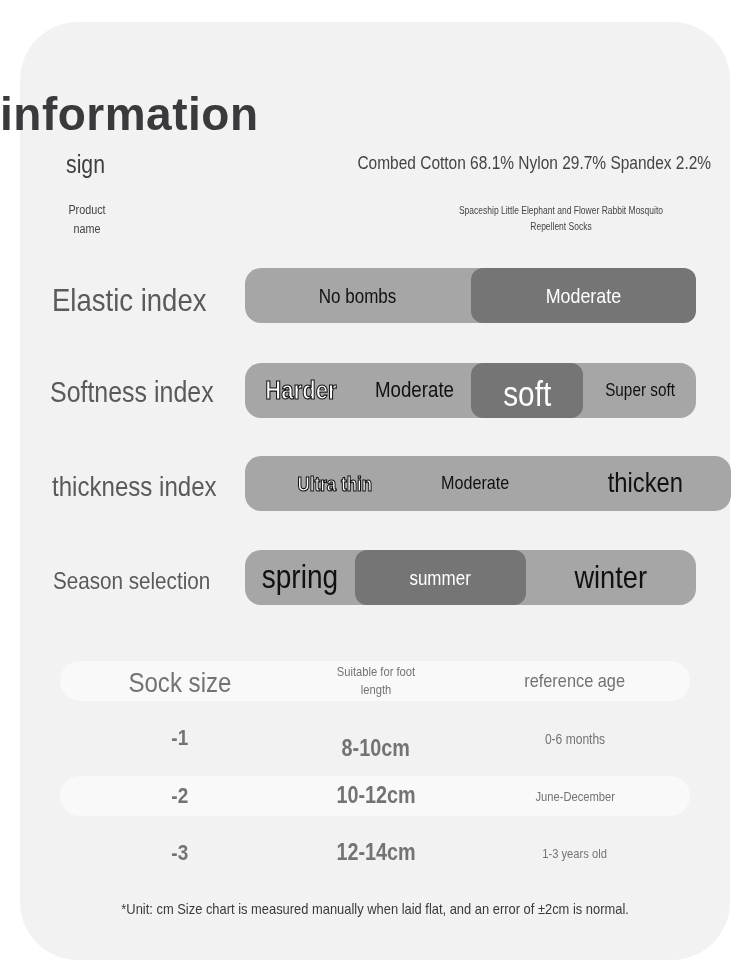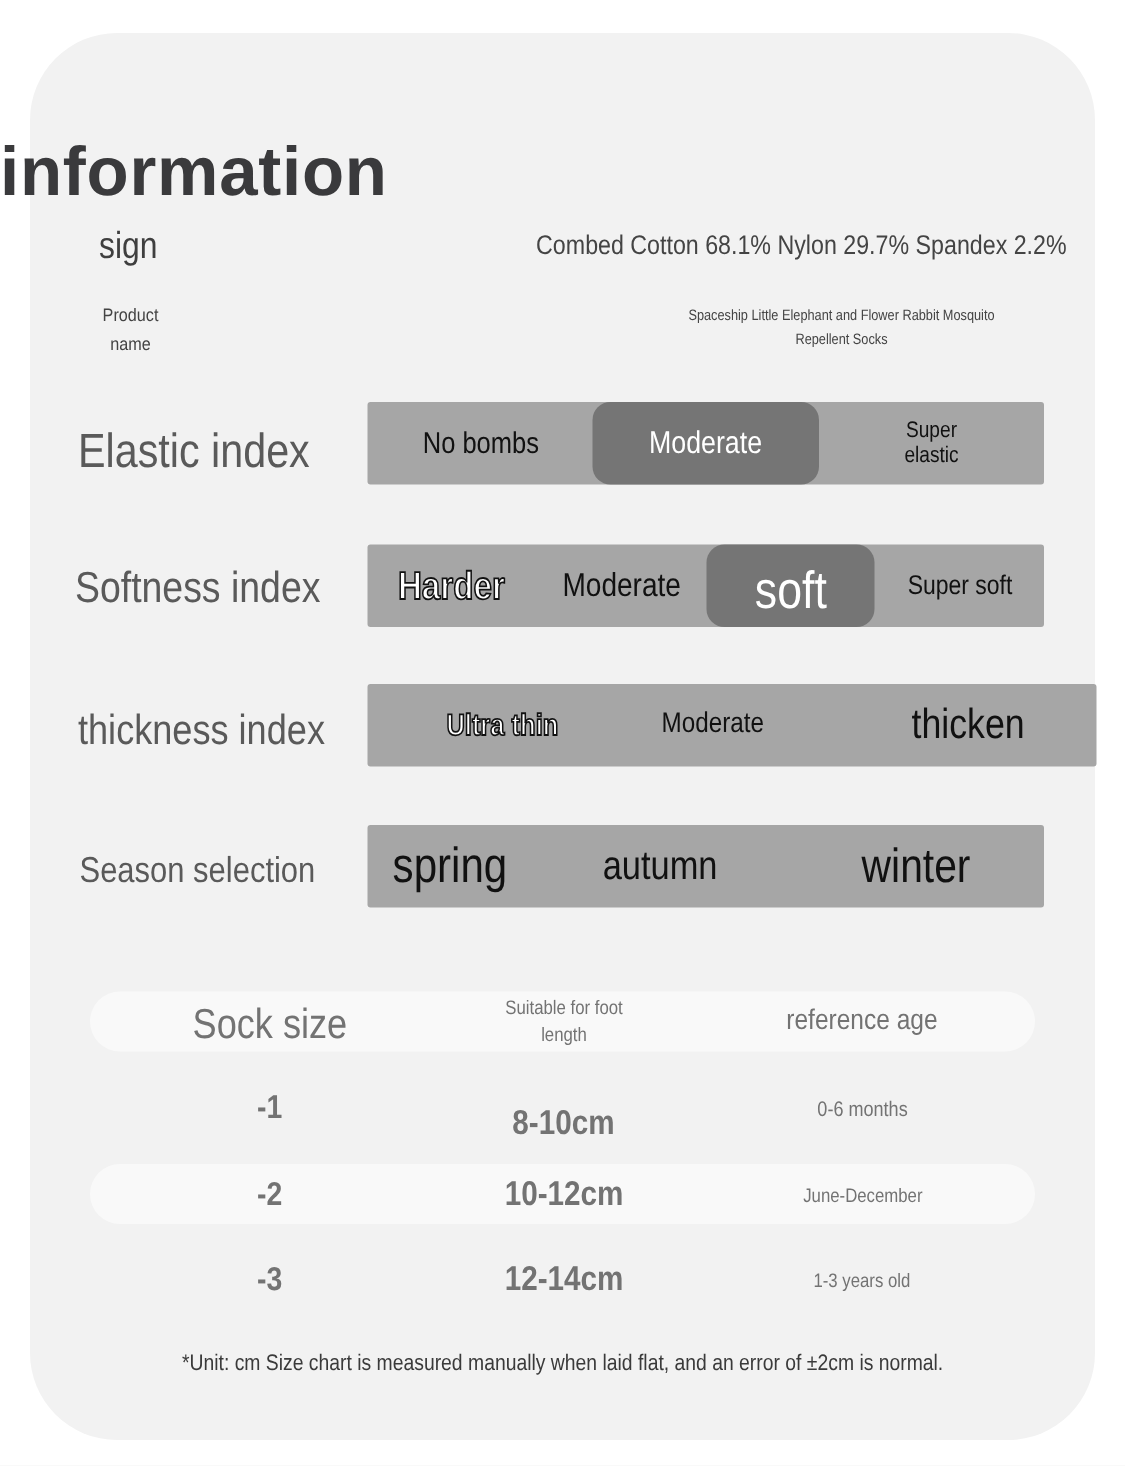--- a/index.html
+++ b/index.html
@@ -6,21 +6,21 @@
   body{width:750px;height:977px;background:#ffffff;position:relative;overflow:hidden;
        font-family:"Liberation Sans","DejaVu Sans",sans-serif;}
   .card{position:absolute;left:20px;top:22px;width:710px;height:938px;background:#f2f2f2;border-radius:58px;}
   .title{position:absolute;left:0;width:750px;top:58px;text-align:left;font-size:46px;font-weight:bold;color:#3a3a3c;letter-spacing:0.5px;margin-top:29px;}
   .abs{position:absolute;}
   .sign-label{left:66px;top:150px;font-size:25px;color:#3f3f3f;transform:scaleX(0.85);transform-origin:left;}
   .sign-value{left:300px;width:410px;top:153px;font-size:18px;color:#444;text-align:right;white-space:nowrap;transform:scaleX(0.86);transform-origin:right;right:64px;}
   .pname-label{left:55px;width:64px;top:201px;font-size:12px;color:#444;text-align:center;line-height:19px;transform:scaleX(0.9);}
   .pname-value{left:425px;width:272px;top:203px;font-size:10px;color:#444;text-align:center;line-height:16px;transform:scaleX(0.85);}
   .idx-label{left:44px;width:190px;color:#5a5a5a;white-space:nowrap;transform:scaleX(0.86);transform-origin:left;}
-  .pill{position:absolute;left:245px;width:451px;height:55px;background:#a6a6a6;border-radius:2px;display:flex;}
+  .pill{position:absolute;left:245px;width:451px;height:55px;background:#a6a6a6;border-radius:16px;display:flex;}
   .seg{flex:1;display:flex;align-items:center;justify-content:center;text-align:center;color:#111;position:relative;}
   .seg.sel{background:#757575;color:#fff;border-radius:12px;}
   .seg span{display:inline-block;transform:scaleX(0.85);line-height:1.1;}
   .outlined{color:#fff;-webkit-text-stroke:1.2px #111;font-weight:bold;}
   .tbl-band{position:absolute;left:60px;width:630px;height:40px;background:#f9f9f9;border-radius:20px;}
   .tcell{position:absolute;text-align:center;color:#737373;}
   .tcell span{display:inline-block;transform:scaleX(0.86);}
   .footnote{left:0;width:770px;top:900px;text-align:center;font-size:15px;color:#3a3a3a;}
   .footnote span{display:inline-block;transform:scaleX(0.86);}
 </style>
@@ -37,23 +37,20 @@
 <div class="abs pname-label">Product name</div>
 <div class="abs pname-value">Spaceship Little Elephant and Flower Rabbit Mosquito Repellent Socks</div>
 
 <div class="abs idx-label" style="top:282px;font-size:32px;left:52px;">Elastic index</div>
 <div class="pill" style="top:268px;">
   <div class="seg">
       <span style="font-size:20px;">No bombs</span>
     </div>
   <div class="seg sel">
       <span style="font-size:21px;">Moderate</span>
-    </div>
-  <div class="seg">
-      <span style="font-size:15px;width:60px;">Super elastic</span>
     </div>
 </div>
 
 <div class="abs idx-label" style="top:376px;font-size:29px;left:50px;">Softness index</div>
 <div class="pill" style="top:363px;">
   <div class="seg">
       <span class="outlined" style="font-size:26px;">Harder</span>
     </div>
   <div class="seg">
       <span style="font-size:22px;">Moderate</span>
@@ -77,22 +74,22 @@
   <div class="seg">
       <span style="font-size:28px;">thicken</span>
     </div>
 </div>
 
 <div class="abs idx-label" style="top:567px;font-size:24px;left:53px;">Season selection</div>
 <div class="pill" style="top:550px;">
   <div class="seg" style="flex:0 0 110px;">
       <span style="font-size:33px;">spring</span>
     </div>
-  <div class="seg">
-      <span style="font-size:27px;">autumn</span>
+  <div class="seg sel">
+      <span style="font-size:20px;">summer</span>
     </div>
   <div class="seg">
       <span style="font-size:32px;">winter</span>
     </div>
 </div>
 
 <div class="tbl-band" style="top:661px;"></div>
 <div class="tbl-band" style="top:776px;"></div>
 
 <div class="tcell" style="left:80px;width:200px;top:667px;font-size:28px;"><span>Sock size</span></div>

